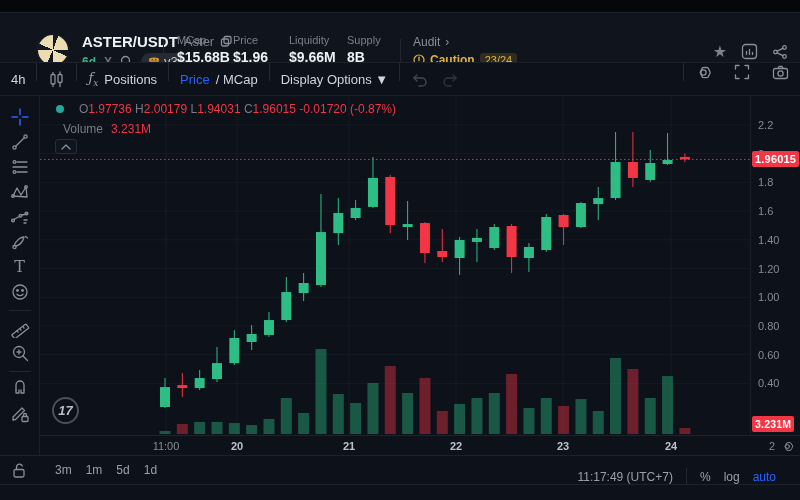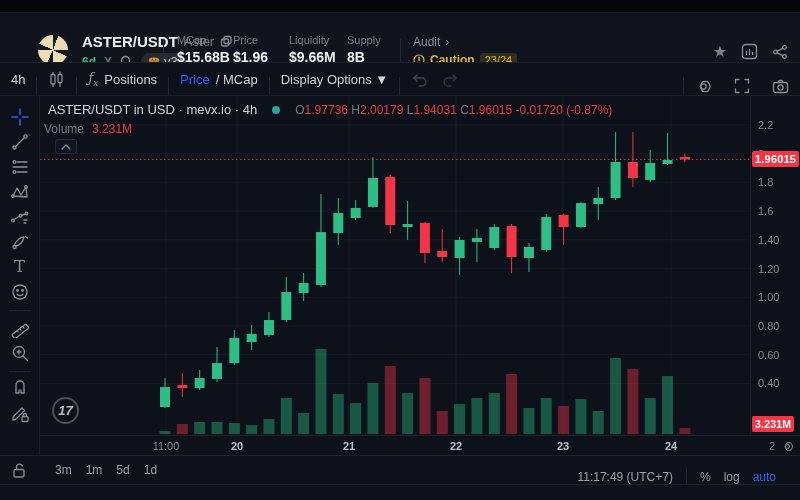--- a/index.html
+++ b/index.html
@@ -29,21 +29,21 @@
   .audit{position:absolute;left:413px;top:22px;font-size:12px;}
   .audit-top{color:#8a8f98;display:flex;align-items:center;gap:5px;}
   .audit-bottom{display:flex;align-items:center;gap:5px;margin-top:4px;}
   .caution-txt{color:#e0b33f;font-weight:bold;}
   .caution-badge{background:rgba(224,179,63,0.16);color:#e0b33f;border-radius:3px;
     padding:1px 5px;font-weight:normal;font-size:11px;}
   .hdr-icons{position:absolute;right:12px;top:30px;display:flex;gap:14px;align-items:center;}
   .star{color:#7d828c;font-size:16px;line-height:16px;}
   
   .chart-toolbar{position:absolute;left:0;top:62px;width:800px;height:34px;background:#0d1119;
-    border-top:1px solid #1c2028;border-bottom:1px solid #1c2028;display:flex;align-items:flex-end;
+    border-top:1px solid #1c2028;border-bottom:1px solid #1c2028;display:flex;align-items:flex-start;
     font-size:13px;color:#d1d4dc;}
   .tb-item{display:flex;align-items:center;gap:6px;padding:0 11px;height:100%;cursor:default;}
   .tb-div{width:1px;height:18px;background:#242834;}
   .blue{color:#2962ff;}
   .dim{opacity:.45;}
   .tb-right{margin-left:auto;display:flex;align-items:center;}
   .fx{font-style:italic;color:#9aa0aa;font-family:"DejaVu Serif",serif;}
   .fx sub{font-size:9px;}
   
   .draw-sidebar{position:absolute;left:0;top:96px;width:40px;height:389px;background:#0d1119;
@@ -51,21 +51,21 @@
   .ds-icon{width:24px;height:24px;display:flex;align-items:center;justify-content:center;margin-bottom:1px;}
   .ds-div{width:22px;height:1px;background:#232733;margin:5px 0;}
   
   .chart-pane{position:absolute;left:40px;top:96px;width:710px;height:339px;background:#0d1119;overflow:hidden;}
   .legend{position:absolute;left:8px;top:6px;display:flex;align-items:center;gap:7px;
     font-size:13px;color:#d1d4dc;pointer-events:none;white-space:nowrap;}
   .legend .ohlc{font-size:12px;}
   .ohlc .k{color:#787b86;}
   .ohlc .v{color:#f23645;}
   .status-dot{width:8px;height:8px;border-radius:50%;background:#26a69a;margin:0 8px;}
-  .vol-legend{position:absolute;left:4px;top:26px;font-size:12px;color:#787b86;pointer-events:none;}
+  .vol-legend{position:absolute;left:23px;top:26px;font-size:12px;color:#787b86;pointer-events:none;}
   .vol-legend .v{color:#f23645;margin-left:8px;}
   .collapse-btn{position:absolute;left:15px;top:43px;width:22px;height:15px;border:1px solid #2a2e39;
     border-radius:3px;display:flex;align-items:center;justify-content:center;background:rgba(19,23,34,.6);}
   .tv-logo{position:absolute;left:12px;top:301px;width:27px;height:27px;border-radius:50%;
     border:2px solid #4c505b;color:#b9bdc6;font-weight:bold;font-size:13px;font-style:italic;
     display:flex;align-items:center;justify-content:center;background:rgba(13,17,25,.4);}
   
   .price-axis{position:absolute;left:750px;top:96px;width:67px;height:359px;background:#0d1119;
     border-left:1px solid #1c2028;font-size:11px;color:#868b94;}
   .pa-label{position:absolute;left:7px;}
@@ -431,21 +431,20 @@
         <rect x="587.91" y="66.02032176121934" width="10" height="15.930990685859427" fill="#f23645"></rect>
         <line x1="610.24" y1="53.96443691786626" x2="610.24" y2="85.96994072819648" stroke="#2ebd85" stroke-width="1"></line>
         <rect x="605.24" y="67.02497883149874" width="10" height="16.935647756138877" fill="#2ebd85"></rect>
         <line x1="627.5699999999999" y1="37.028789161727346" x2="627.5699999999999" y2="69.03429297205759" stroke="#2ebd85" stroke-width="1"></line>
         <rect x="622.5699999999999" y="64.01100762066048" width="10" height="4.018628281117699" fill="#2ebd85"></rect>
         <line x1="644.9" y1="57.4391151566469" x2="644.9" y2="66.2628746824725" stroke="#f23645" stroke-width="1"></line>
         <rect x="639.9" y="60.94536833192212" width="10" height="2.470021168501262" fill="#f23645"></rect>
         <line x1="0" y1="63.41538950042338" x2="710" y2="63.41538950042338" stroke="#f23645" stroke-width="1" stroke-dasharray="1.5 2.5" opacity="0.95"></line>
       </svg>
     <div class="legend">
-      <span>ASTER/USDT in USD · mevx.io · 4h</span>
       <span class="status-dot"></span>
       <span class="ohlc">
         <span class="k">O</span><span class="v">1.97736</span>
         <span class="k">H</span><span class="v">2.00179</span>
         <span class="k">L</span><span class="v">1.94031</span>
         <span class="k">C</span><span class="v">1.96015</span>
         <span class="v">-0.01720 (-0.87%)</span>
       </span>
     </div>
     <div class="vol-legend">

